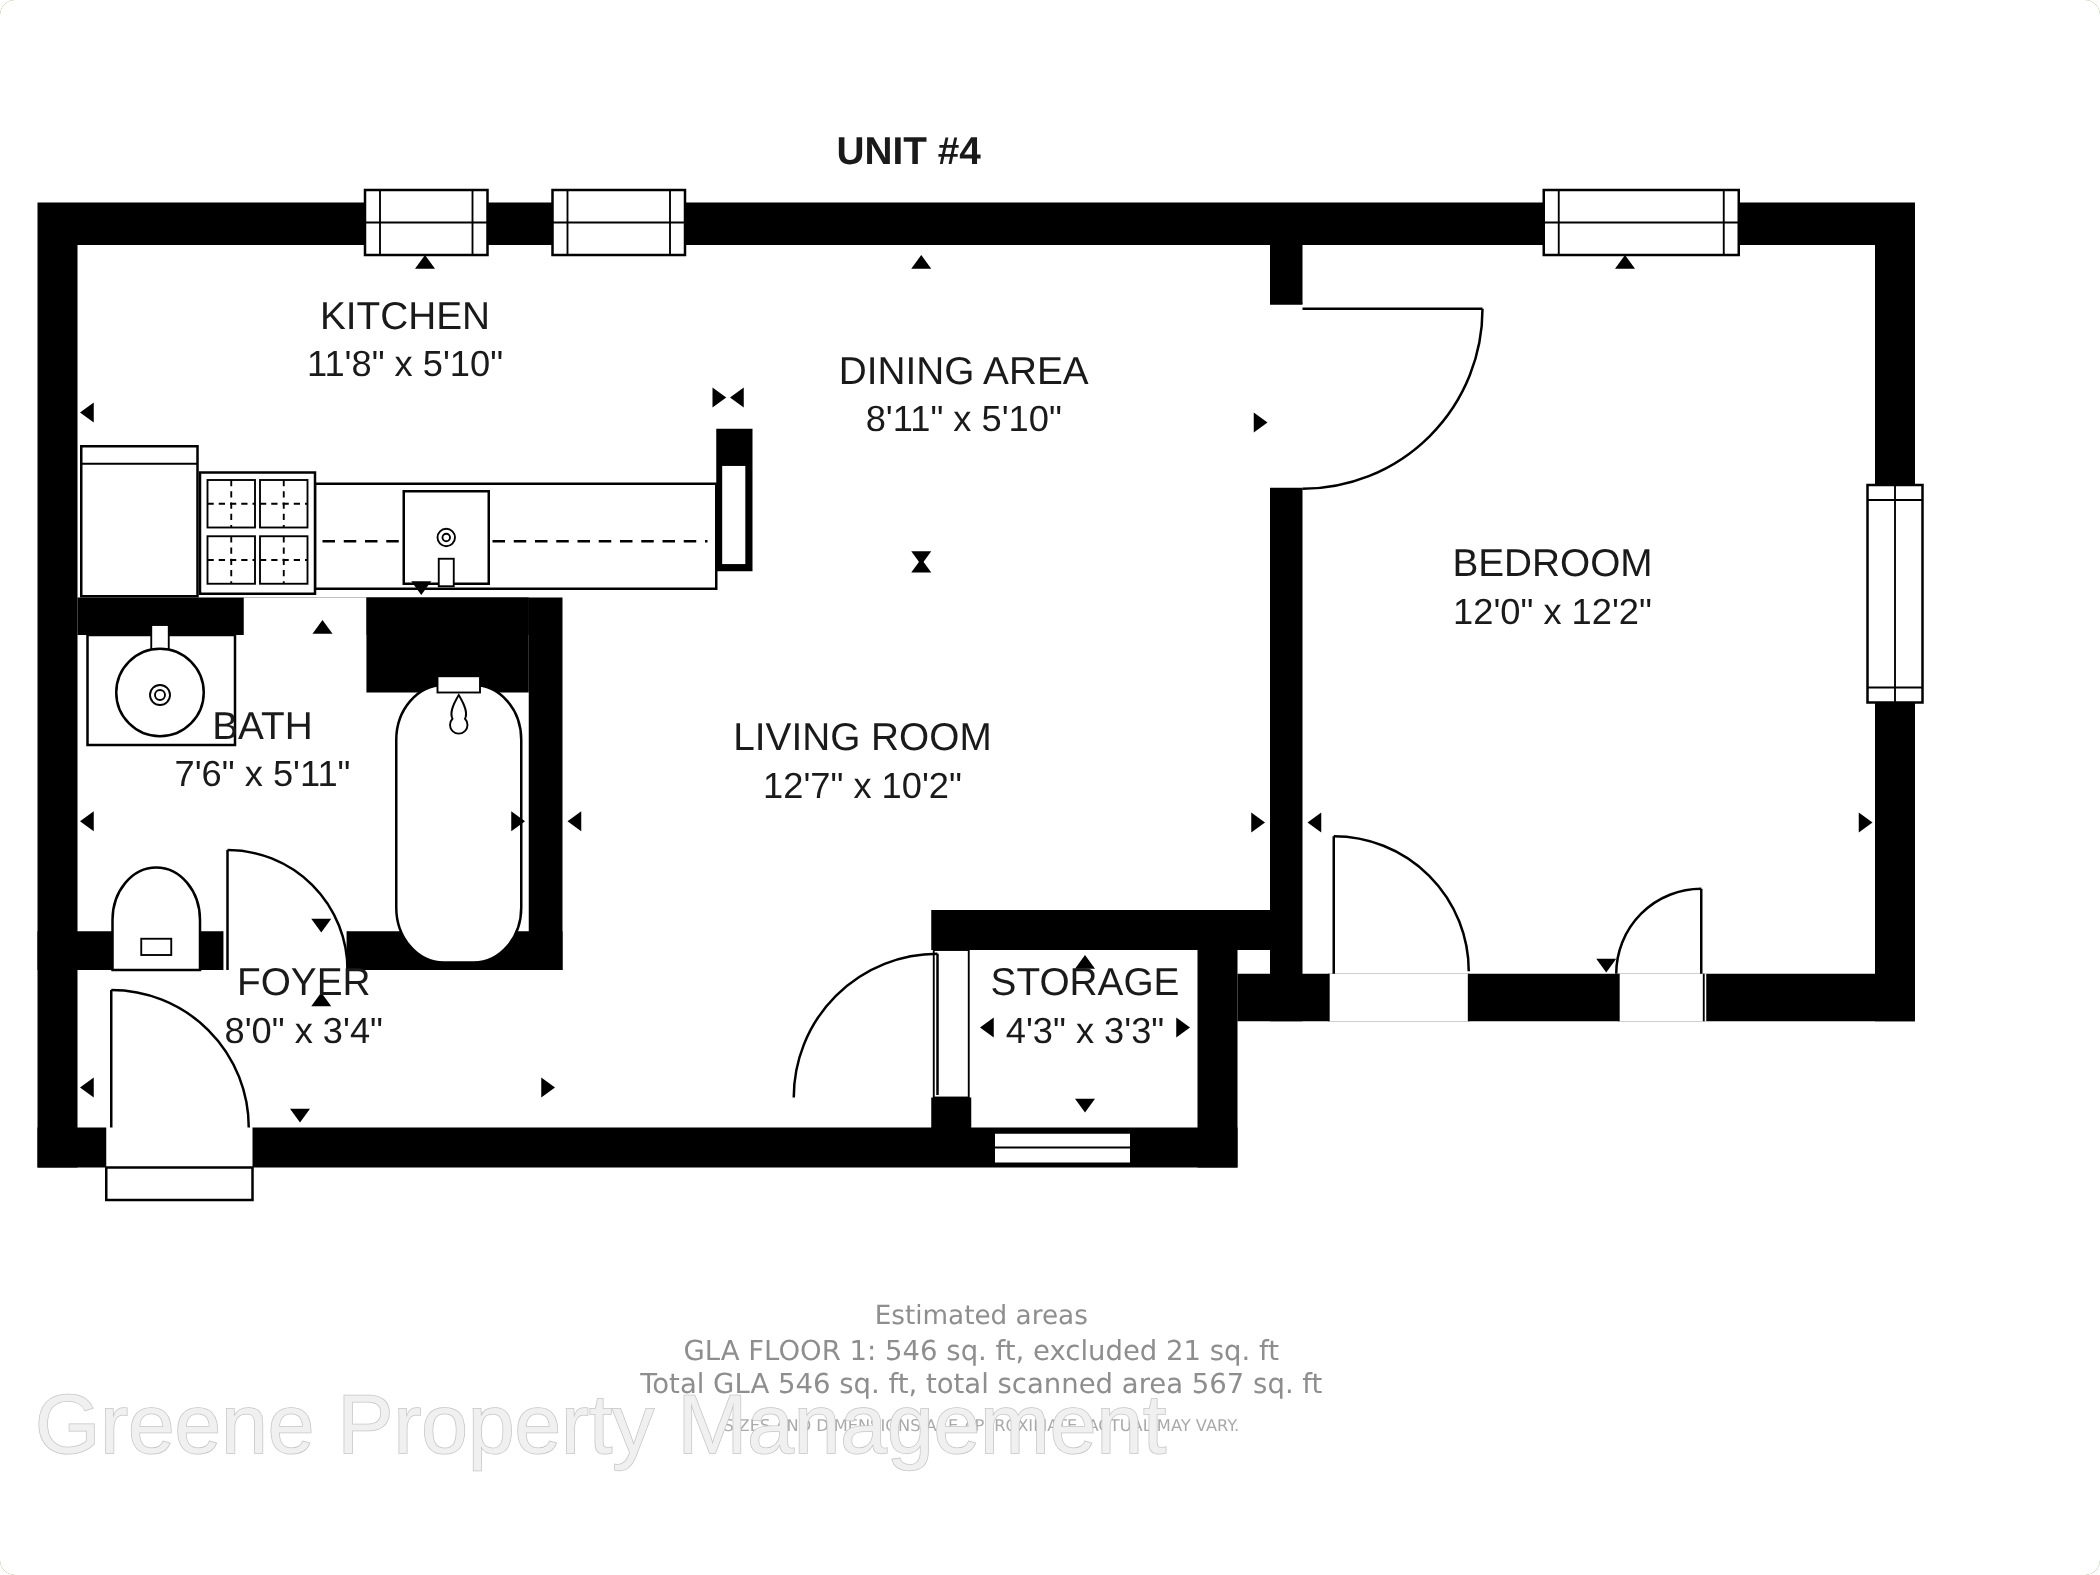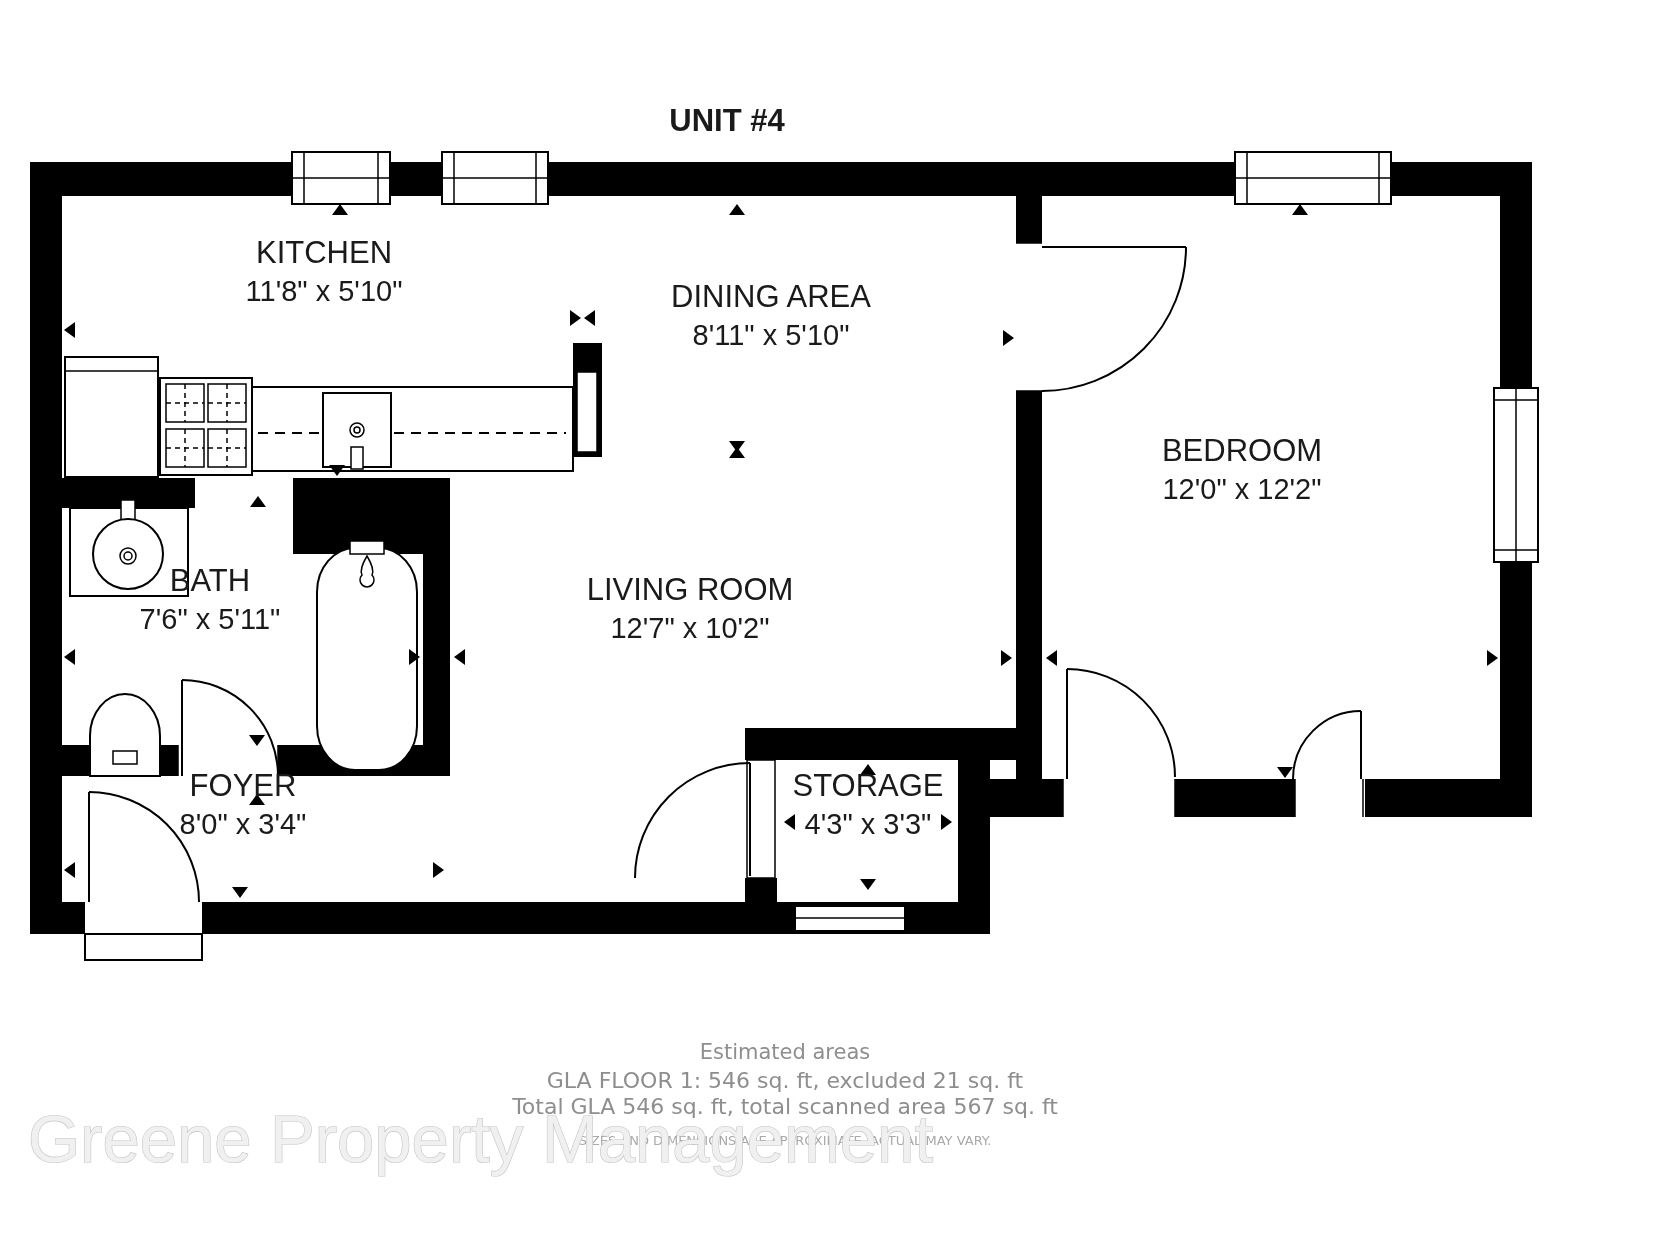--- a/index.html
+++ b/index.html
@@ -1,16 +1,16 @@
 <!DOCTYPE html>
 <html><head>
 <meta charset="utf-8">
 <style>
   html,body{margin:0;padding:0;background:#ffffff;}
-  .page{width:1680px;height:1260px;position:relative;background:#4d7c0f;overflow:hidden;}
+  .page{width:1680px;height:1260px;position:relative;background:#4d7c0f;overflow:hidden;border-radius:12px;}
   svg{display:block;}
   text{fill:#1a1a1a;}
   .title{font:bold 31px "Liberation Sans", sans-serif;}
   .room{font:31px "Liberation Sans", sans-serif;}
   .dims{font:29px "Liberation Sans", sans-serif;}
   .foot-head{font:21px "DejaVu Sans", sans-serif;fill:#8e8e8e;}
   .foot-line{font:22px "DejaVu Sans", sans-serif;fill:#8e8e8e;}
   .foot-small{font:13px "DejaVu Sans", sans-serif;fill:#a9a9a9;}
   .watermark{font:67px "Liberation Sans", sans-serif;fill:#f0f0f0;stroke:#c4c4c4;stroke-width:1.2px;paint-order:stroke fill;}
   .wall{fill:#000;}

